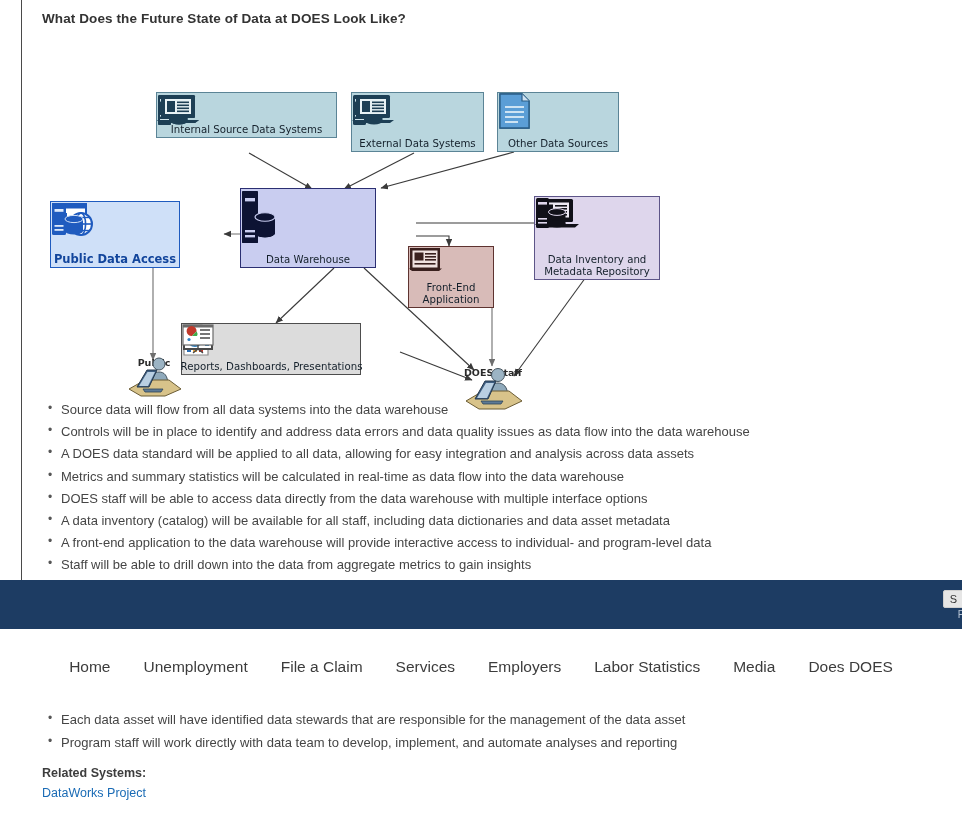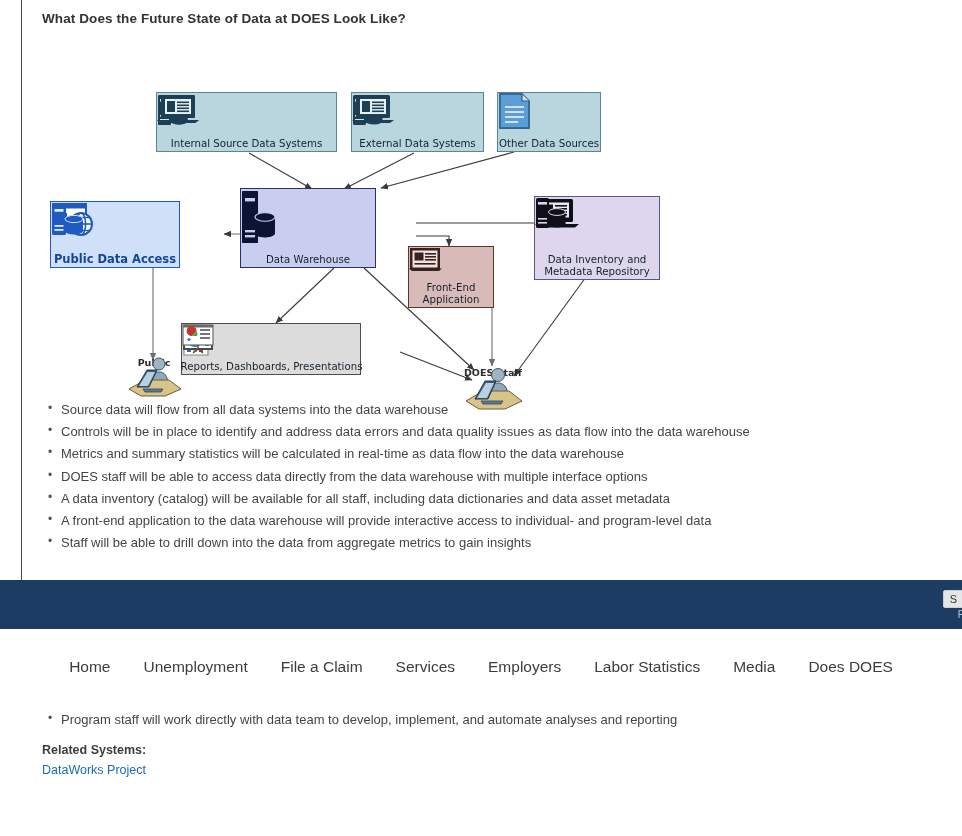--- a/index.html
+++ b/index.html
@@ -159,21 +159,21 @@
           <path d="M109,228 L109,320" marker-end="url(#ahg)" stroke="#6e6e6e"></path>
 
           <path d="M448,268 L448,326" marker-end="url(#ahg)" stroke="#6e6e6e"></path>
 
           <path d="M356,312 L428,340" marker-end="url(#ah)"></path>
 
           <path d="M550,226 L470,336" marker-end="url(#ah)"></path>
         </g>
       </svg>
 
-      <div class="node n-src" style="left:112px; top:52px; width:181px; height:60px;">
+      <div class="node n-src" style="left:112px; top:52px; width:181px; height:46px;">
         <div class="icons">
           <svg width="32" height="34" viewBox="0 0 32 34">
             <rect x="1" y="2" width="13" height="30" rx="1.5" fill="#1d3f55"></rect>
             <rect x="3" y="6" width="9" height="2.6" fill="#cfe3ea"></rect>
             <rect x="3" y="22" width="9" height="1.6" fill="#cfe3ea"></rect>
             <rect x="3" y="26" width="9" height="1.6" fill="#cfe3ea"></rect>
             <ellipse cx="22" cy="16" rx="8.5" ry="3.4" fill="#1d3f55"></ellipse>
             <rect x="13.5" y="16" width="17" height="12" fill="#1d3f55"></rect>
             <ellipse cx="22" cy="28" rx="8.5" ry="3.4" fill="#1d3f55"></ellipse>
             <ellipse cx="22" cy="16" rx="8.5" ry="3.4" fill="none" stroke="#b9d6de" stroke-width="1"></ellipse>
@@ -231,21 +231,21 @@
             <rect x="20" y="8.5" width="12" height="1.6" fill="#1d3f55"></rect>
             <rect x="20" y="11.5" width="12" height="1.6" fill="#1d3f55"></rect>
             <rect x="20" y="14.5" width="12" height="1.6" fill="#1d3f55"></rect>
             <rect x="20" y="17.5" width="12" height="1.6" fill="#1d3f55"></rect>
             <path d="M0,27 L42,27 L38,30 L4,30 z" fill="#1d3f55"></path>
           </svg>
         </div>
         <div class="nlabel">External Data Systems</div>
       </div>
 
-      <div class="node n-src" style="left:453px; top:52px; width:104px; height:60px;">
+      <div class="node n-src" style="left:453px; top:52px; width:122px; height:60px;">
         <div class="icons">
           <svg width="34" height="36" viewBox="0 0 34 36">
             <path d="M2,1 L24,1 L31,8 L31,35 L2,35 z" fill="#f2f7fb" stroke="#2a5e86" stroke-width="1.4"></path>
             <path d="M24,1 L24,8 L31,8" fill="#cfe3f2" stroke="#2a5e86" stroke-width="1.2"></path>
             <rect x="6" y="12" width="21" height="18" fill="#3b7cb5"></rect>
             <g stroke="#f2f7fb" stroke-width="1.3">
               <line x1="6" y1="17" x2="27" y2="17"></line>
                 <line x1="6" y1="22" x2="27" y2="22"></line>
               <line x1="6" y1="26.5" x2="27" y2="26.5"></line>
               <line x1="13" y1="12" x2="13" y2="30"></line>
@@ -446,20 +446,21 @@
           <path d="M21,35 L43,35 L41,38 L23,38 z" fill="#5d7a96" stroke="#2f4457" stroke-width="0.8"></path>
         </svg>
         <div class="alabel">DOES Staff</div>
       </div>
 
     </div>
 
     <ul class="blist">
       <li>Source data will flow from all data systems into the data warehouse</li>
       <li>Controls will be in place to identify and address data errors and data quality issues as data flow into the data warehouse</li>
+      <li>A DOES data standard will be applied to all data, allowing for easy integration and analysis across data assets</li>
       <li>Metrics and summary statistics will be calculated in real-time as data flow into the data warehouse</li>
       <li>DOES staff will be able to access data directly from the data warehouse with multiple interface options</li>
       <li>A data inventory (catalog) will be available for all staff, including data dictionaries and data asset metadata</li>
       <li>A front-end application to the data warehouse will provide interactive access to individual- and program-level data</li>
       <li>Staff will be able to drill down into the data from aggregate metrics to gain insights</li>
     </ul>
 
   </div>
 
   <div class="navy-banner">
@@ -480,19 +481,20 @@
 
   <div class="lower">
     <div class="clipped">
       <div class="inner">
         <ul class="blist tight" style="margin-top:0">
           <li>A set of data policies and procedures will be applied to all data assets and reviewed by data governance process</li>
         </ul>
       </div>
     </div>
     <ul class="blist tight" style="margin-top:6px">
+      <li>Each data asset will have identified data stewards that are responsible for the management of the data asset</li>
       <li>Program staff will work directly with data team to develop, implement, and automate analyses and reporting</li>
     </ul>
     <div class="related-label">Related Systems:</div>
     <a class="related-link" href="#">DataWorks Project</a>
   </div>
 
 </div>
 
 </body></html>

